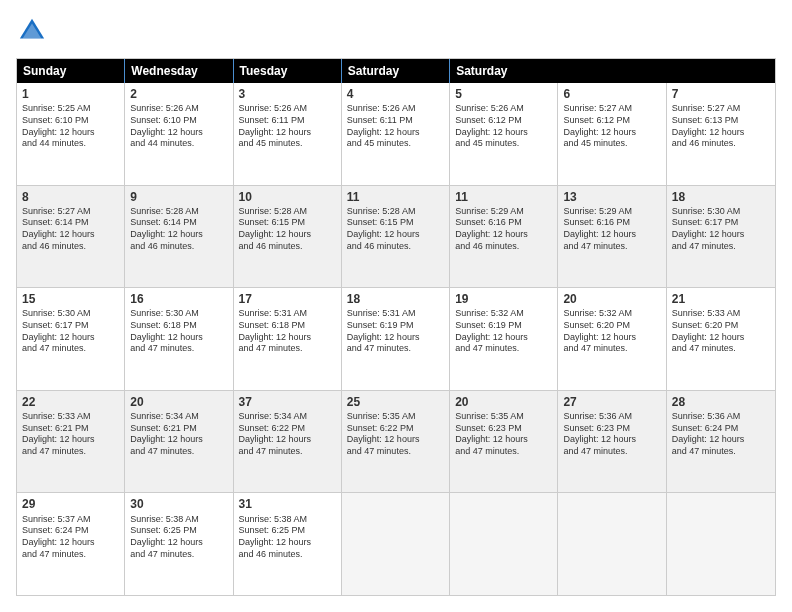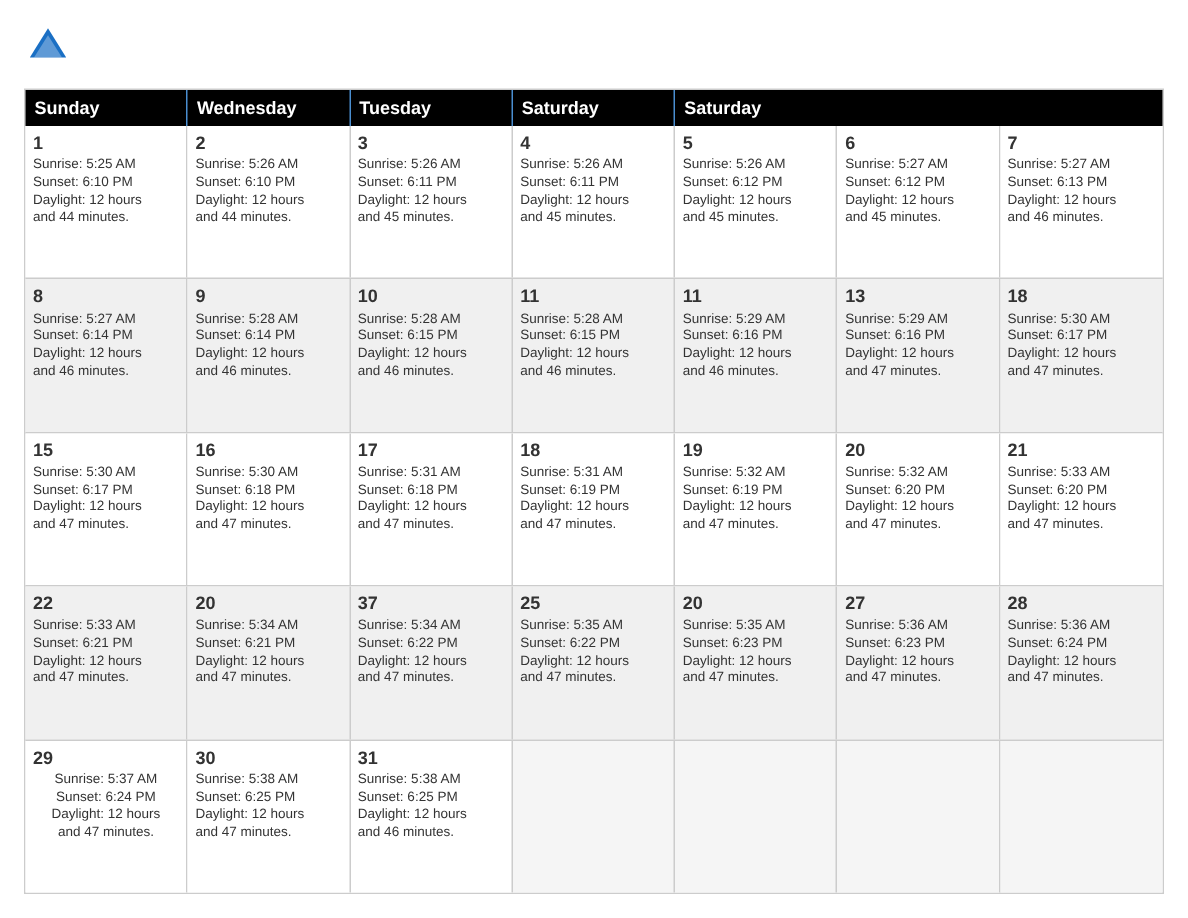--- a/index.html
+++ b/index.html
@@ -339,21 +339,21 @@
             <span class="day-num">28</span>
             <div class="cell-text" style="white-space: pre-line;">Sunrise: 5:36 AM
 Sunset: 6:24 PM
 Daylight: 12 hours
 and 47 minutes.</div>
           </div>
         </div>
         <div class="cal-row">
           <div class="cal-cell">
             <span class="day-num">29</span>
-            <div class="cell-text" style="white-space: pre-line; text-align: center;">Sunrise: 5:37 AM
+            <div class="cell-text" style="white-space: pre-line;">Sunrise: 5:37 AM
 Sunset: 6:24 PM
 Daylight: 12 hours
 and 47 minutes.</div>
           </div>
           <div class="cal-cell">
             <span class="day-num">30</span>
             <div class="cell-text" style="white-space: pre-line;">Sunrise: 5:38 AM
 Sunset: 6:25 PM
 Daylight: 12 hours
 and 47 minutes.</div>

